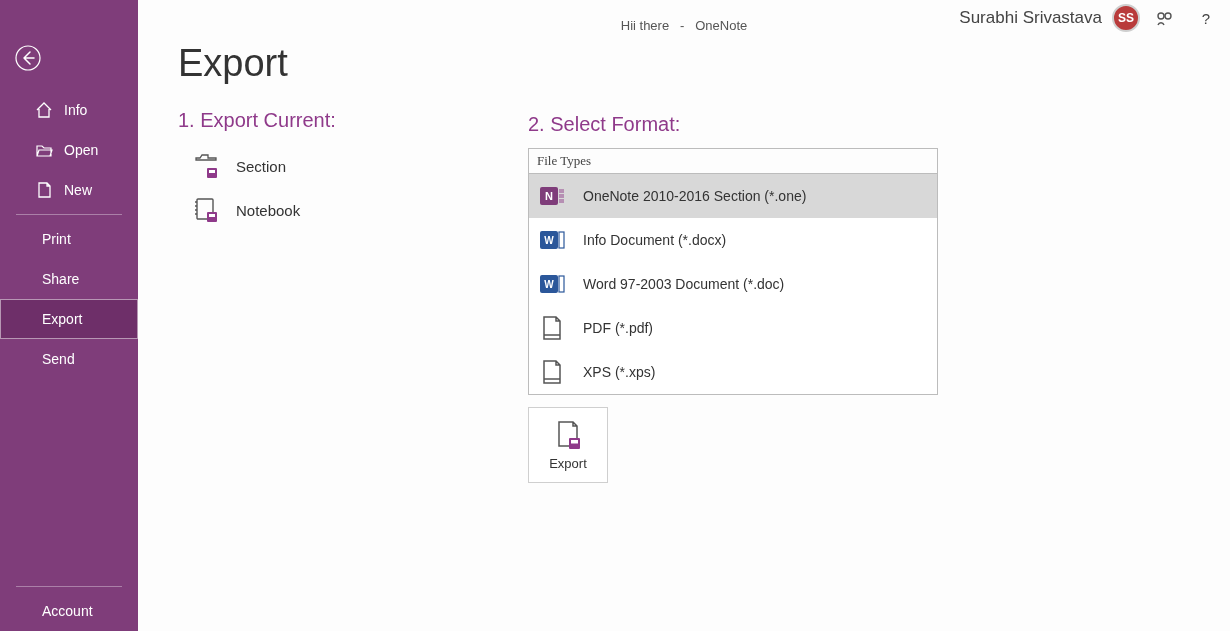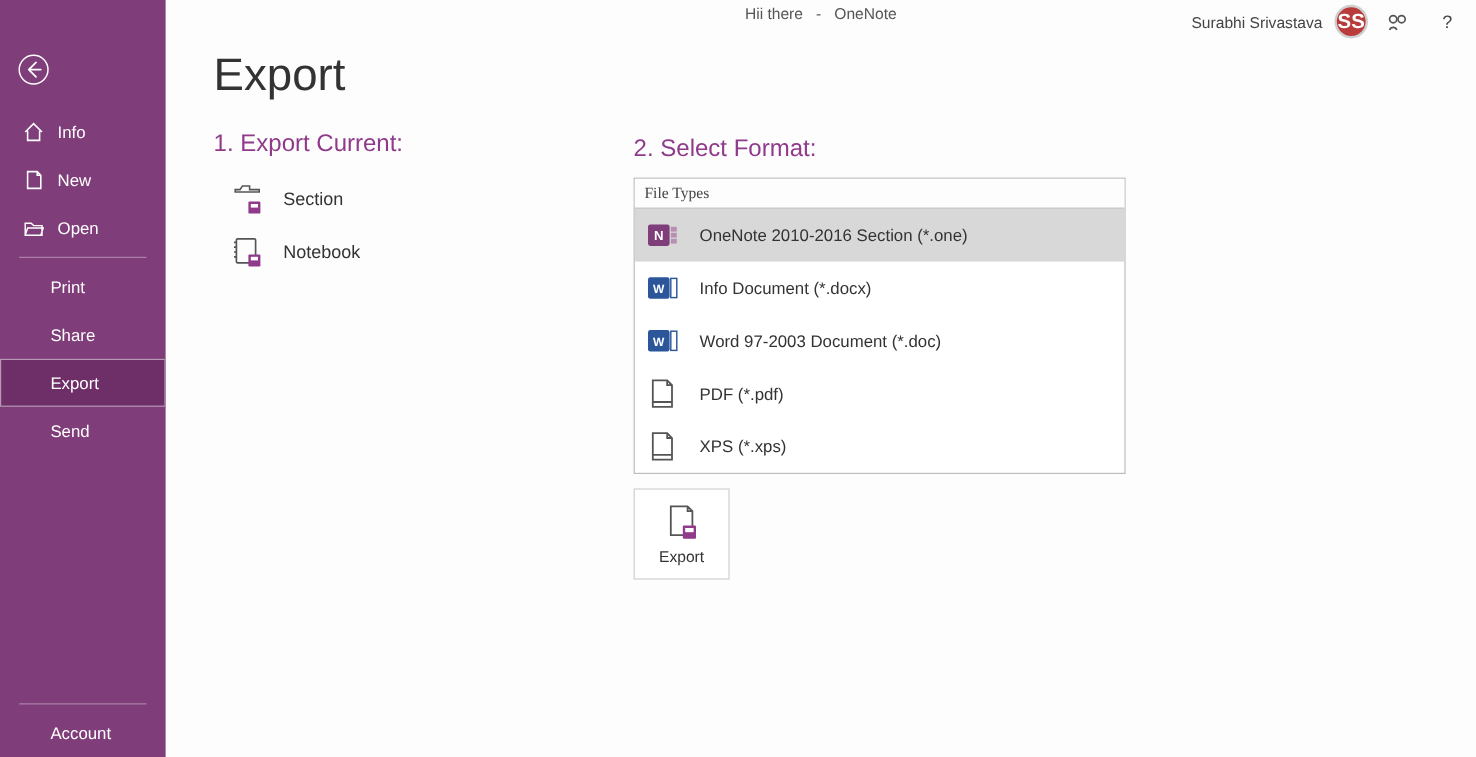--- a/index.html
+++ b/index.html
@@ -36,21 +36,21 @@
   .sidebar .back {
     width: 36px; height: 36px;
     margin: 40px 0 10px 10px;
     display: flex; align-items: center; justify-content: center;
     cursor: pointer;
   }
   .sidebar .nav-group { margin-top: 4px; }
   .nav-item {
     height: 40px;
     display: flex; align-items: center;
-    padding-left: 18px;
+    padding-left: 34px;
     cursor: pointer;
     color: #fff;
     font-weight: 400;
   }
   .nav-item .nicon {
     width: 20px; height: 20px;
     display: inline-flex; align-items: center; justify-content: center;
     margin-right: 10px;
   }
   .nav-item.sub { padding-left: 42px; }
@@ -73,34 +73,34 @@
     top: 0; left: 138px; right: 0;
     height: 36px;
     display: flex; align-items: center;
     z-index: 2;
     font-size: 13px;
     color: #555;
   }
   .titlebar .doc-title {
     position: absolute;
     left: 50%; transform: translateX(-50%);
-    top: 4px;
+    top: 18px;
     white-space: nowrap;
   }
   .titlebar .right {
     position: absolute; right: 6px; top: 4px;
     display: flex; align-items: center; gap: 6px;
   }
-  .user-name { color: #444; font-size: 13px; margin-right: 4px; }
+  .user-name { color: #444; font-size: 17px; margin-right: 4px; }
   .avatar {
     width: 24px; height: 24px;
     border-radius: 50%;
     background: #b93b3b;
     border: 2px solid #cfcfcf;
-    color: #fff; font-size: 17px; font-weight: 600;
+    color: #fff; font-size: 12px; font-weight: 600;
     display: flex; align-items: center; justify-content: center;
   }
   .tb-icon {
     width: 36px; height: 28px;
     display: flex; align-items: center; justify-content: center;
     color: #444; cursor: pointer;
     font-size: 15px;
   }
 
   
@@ -226,32 +226,32 @@
       <span class="nicon">
         <svg width="18" height="18" viewBox="0 0 18 18">
             <path d="M2 9 L9 2 L16 9 M4 8 V16 H14 V8" fill="none" stroke="#fff" stroke-width="1.3"></path>
           </svg>
       </span>
       <span>Info</span>
     </div>
     <div class="nav-item">
       <span class="nicon">
         <svg width="18" height="18" viewBox="0 0 18 18">
-            <path d="M4 2 H12 L15 5 V16 H4 Z M12 2 V5 H15" fill="none" stroke="#fff" stroke-width="1.3"></path>
+            <path d="M2 5 H7 L9 7 H16 V15 H2 Z M2 15 L4 9 H17 L15 15" fill="none" stroke="#fff" stroke-width="1.2"></path>
           </svg>
       </span>
-      <span>New</span>
+      <span>Open</span>
     </div>
     <div class="nav-item">
       <span class="nicon">
         <svg width="18" height="18" viewBox="0 0 18 18">
-            <path d="M2 5 H7 L9 7 H16 V15 H2 Z M2 15 L4 9 H17 L15 15" fill="none" stroke="#fff" stroke-width="1.2"></path>
+            <path d="M4 2 H12 L15 5 V16 H4 Z M12 2 V5 H15" fill="none" stroke="#fff" stroke-width="1.3"></path>
           </svg>
       </span>
-      <span>Open</span>
+      <span>New</span>
     </div>
     <div class="nav-sep"></div>
     <div class="nav-item sub">
       <span>Print</span>
     </div>
     <div class="nav-item sub">
       <span>Share</span>
     </div>
     <div class="nav-item sub selected">
       <span>Export</span>

